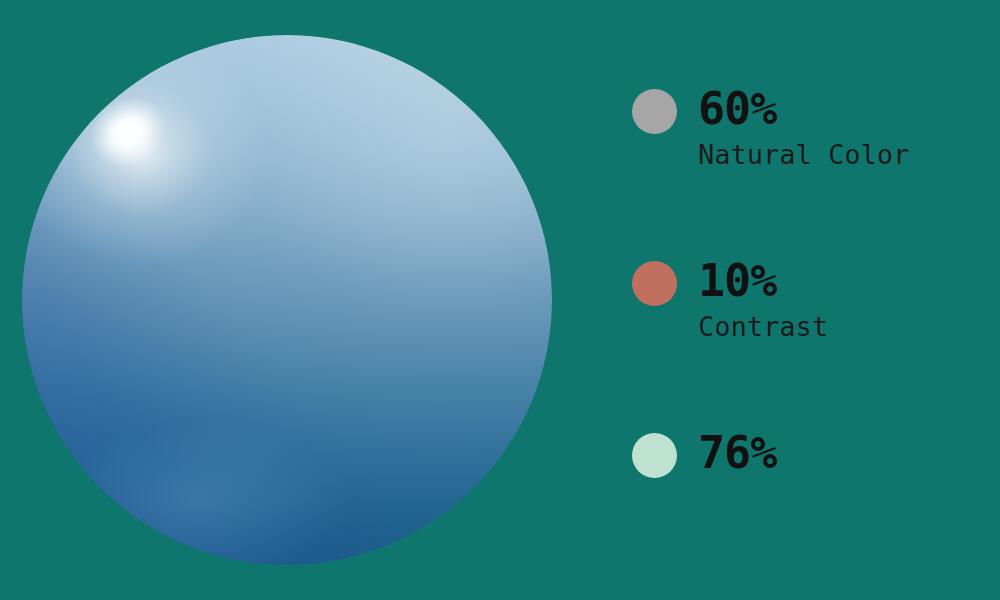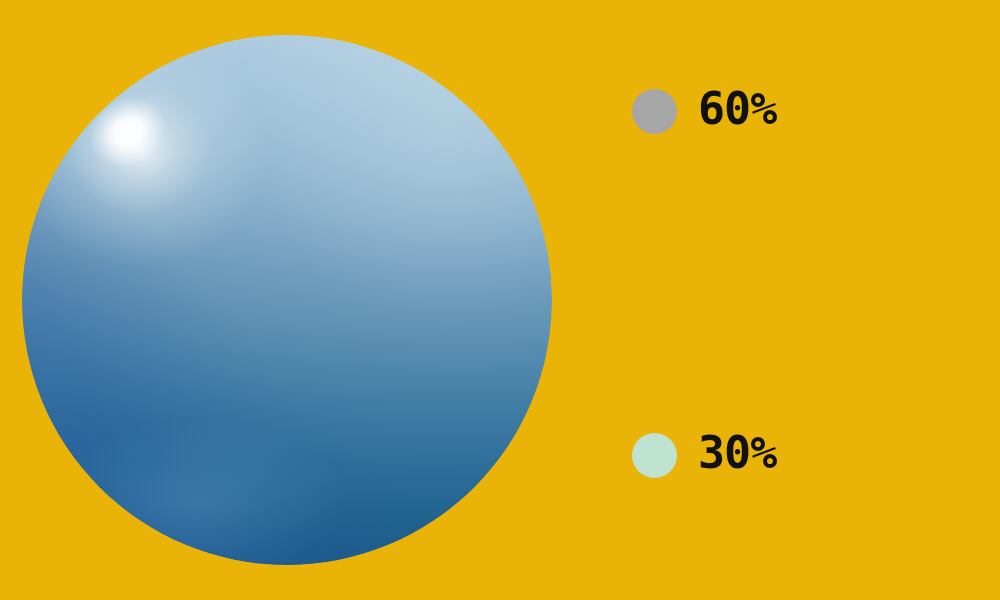--- a/index.html
+++ b/index.html
@@ -83,21 +83,21 @@
     font-weight: normal;
     letter-spacing: 0px;
     color: #1a1a1a;
     line-height: 38px;
     white-space: nowrap;
   }
 </style>
 </head>
 <body style="background: rgb(255, 255, 255);">
 
-<div id="stage" style="background: #eab308;">
+<div id="stage" style="background: #0f766e;">
 
   <div id="sphere-wrap">
     <svg id="sphere-svg" viewBox="0 0 600 600" xmlns="http://www.w3.org/2000/svg">
       <defs>
 
         <linearGradient id="bodyGrad" x1="0" y1="0" x2="0" y2="1">
           <stop offset="0.00" stop-color="#aecce0"></stop>
           <stop offset="0.10" stop-color="#a3c5db"></stop>
           <stop offset="0.22" stop-color="#93b9d2"></stop>
           <stop offset="0.34" stop-color="#7ea9c5"></stop>
@@ -155,22 +155,28 @@
         <ellipse cx="128" cy="132" rx="40" ry="33" transform="rotate(-32 128 132)" fill="url(#specular)"></ellipse>
       </g>
     </svg>
   </div>
 
   <div id="legend">
 
     <div class="legend-item item-0">
       <span class="legend-dot" style="background: rgb(166, 166, 166);"></span>
       <span class="legend-value">60%</span>
+      <span class="legend-label">Natural Color</span>
     </div>
 
+    <div class="legend-item item-1">
+      <span class="legend-dot" style="background: rgb(193, 112, 95);"></span>
+      <span class="legend-value">10%</span>
+      <span class="legend-label">Contrast</span>
+    </div>
 
     <div class="legend-item item-2">
       <span class="legend-dot" style="background: rgb(191, 226, 208);"></span>
-      <span class="legend-value">30%</span>
+      <span class="legend-value">76%</span>
     </div>
 
   </div>
 </div>
 
 </body></html>

